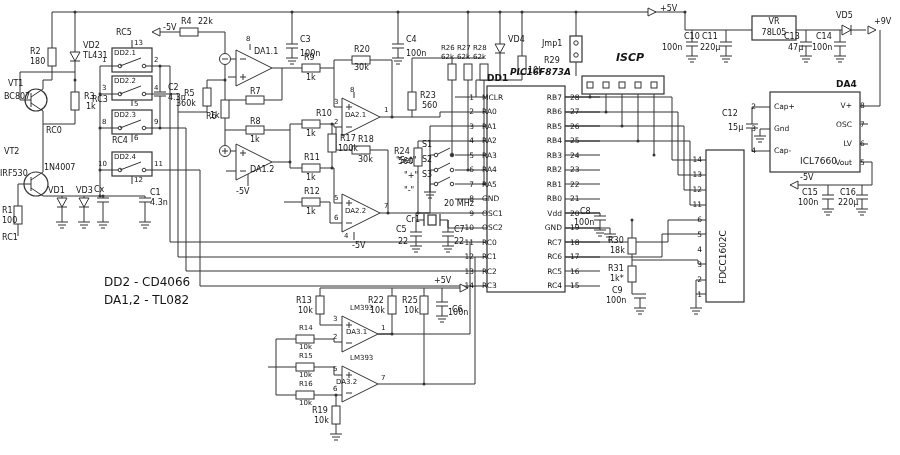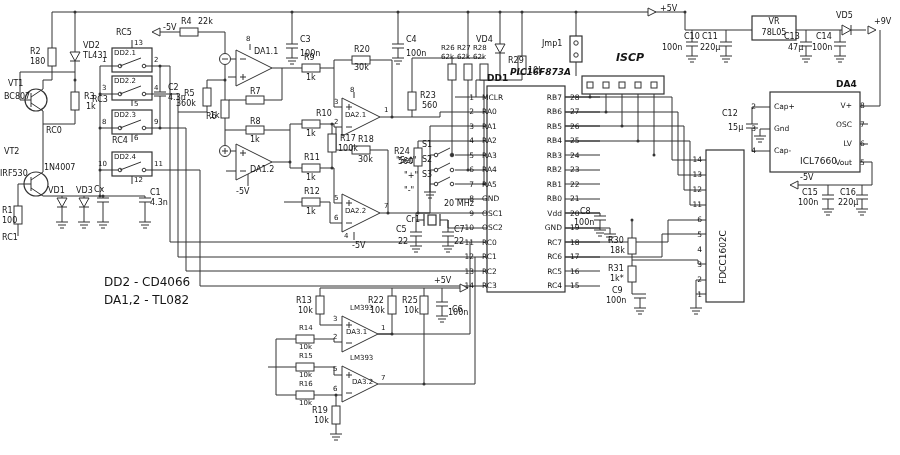--- a/index.html
+++ b/index.html
@@ -361,23 +361,23 @@
 <span class="lbl" style="left:398px;top:238px">22</span>
 <span class="lbl" style="left:454px;top:226px">C7</span>
 <span class="lbl" style="left:454px;top:238px">22</span>
 
 <span class="lbl s7" style="left:441px;top:45px">R26</span>
 <span class="lbl s7" style="left:441px;top:54px">62k</span>
 <span class="lbl s7" style="left:457px;top:45px">R27</span>
 <span class="lbl s7" style="left:457px;top:54px">62k</span>
 <span class="lbl s7" style="left:473px;top:45px">R28</span>
 <span class="lbl s7" style="left:473px;top:54px">62k</span>
-<span class="lbl" style="left:508px;top:57px">R29</span>
+<span class="lbl" style="left:544px;top:57px">R29</span>
 <span class="lbl" style="left:528px;top:67px">10k</span>
-<span class="lbl" style="left:476px;top:36px">VD4</span>
+<span class="lbl" style="left:508px;top:36px">VD4</span>
 <span class="lbl" style="left:542px;top:40px">Jmp1</span>
 <span class="lbl s11 b i" style="left:616px;top:52px">ISCP</span>
 <span class="lbl" style="left:660px;top:5px">+5V</span>
 <span class="lbl s9 b" style="left:487px;top:74px">DD1</span>
 <span class="lbl s9 b i" style="left:510px;top:68px">PIC16F873A</span>
 
 <span class="lbl" style="left:684px;top:33px">C10</span>
 <span class="lbl" style="left:662px;top:44px">100n</span>
 <span class="lbl" style="left:702px;top:33px">C11</span>
 <span class="lbl" style="left:700px;top:44px">220µ</span>
@@ -418,21 +418,21 @@
 <span class="lbl" style="left:402px;top:297px">R25</span>
 <span class="lbl" style="left:404px;top:307px">10k</span>
 <span class="lbl" style="left:452px;top:306px">C6</span>
 <span class="lbl" style="left:448px;top:309px">100n</span>
 <span class="lbl s7" style="left:350px;top:305px">LM393</span>
 <span class="lbl s7" style="left:346px;top:329px">DA3.1</span>
 <span class="lbl s7" style="left:333px;top:316px">3</span>
 <span class="lbl s7" style="left:333px;top:334px">2</span>
 <span class="lbl s7" style="left:381px;top:325px">1</span>
 <span class="lbl s7" style="left:350px;top:355px">LM393</span>
-<span class="lbl s7" style="left:352px;top:379px">DA3.2</span>
+<span class="lbl s7" style="left:336px;top:379px">DA3.2</span>
 <span class="lbl s7" style="left:333px;top:366px">5</span>
 <span class="lbl s7" style="left:333px;top:386px">6</span>
 <span class="lbl s7" style="left:381px;top:375px">7</span>
 <span class="lbl s7" style="left:299px;top:325px">R14</span>
 <span class="lbl s7" style="left:299px;top:344px">10k</span>
 <span class="lbl s7" style="left:299px;top:353px">R15</span>
 <span class="lbl s7" style="left:299px;top:372px">10k</span>
 <span class="lbl s7" style="left:299px;top:381px">R16</span>
 <span class="lbl s7" style="left:299px;top:400px">10k</span>
 <span class="lbl" style="left:312px;top:407px">R19</span>

